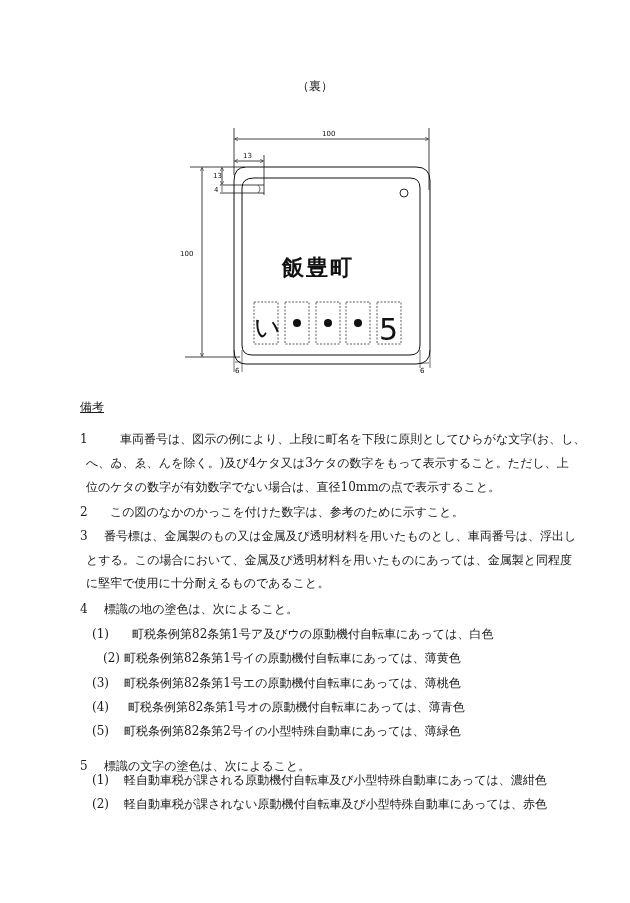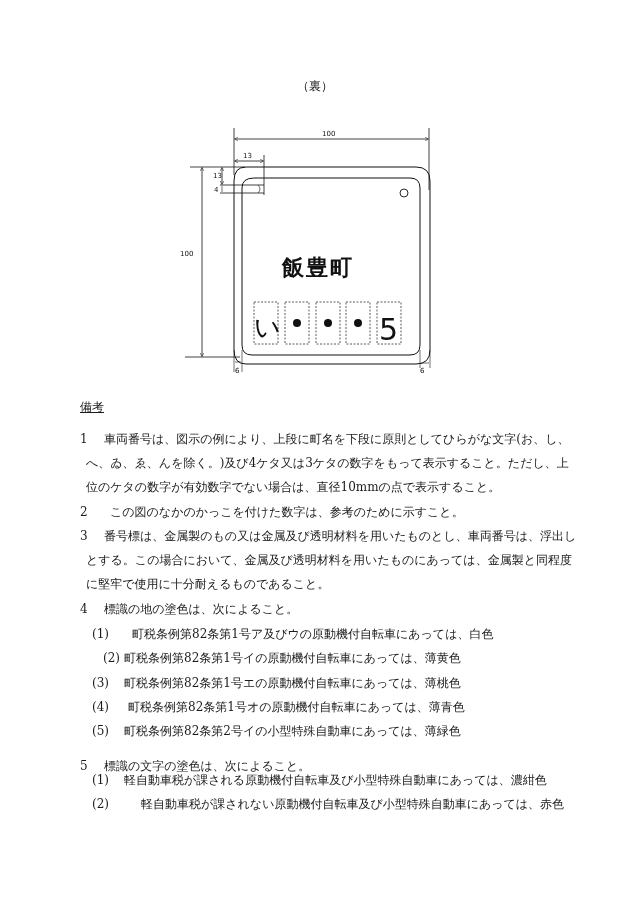--- a/index.html
+++ b/index.html
@@ -104,34 +104,34 @@
       <circle cx="358" cy="323" r="4" fill="#111"></circle>
       <text class="plate-digit" x="379" y="340">5</text>
     </g>
   </svg>
 </div>
 
 <div class="notes">
   <div class="notes-heading">備考</div>
 
   <div class="line" style="left:80px; top:432px;">
-    <span class="num">1</span><span style="margin-left:6px">車両番号は、図示の例により、上段に町名を下段に原則としてひらがな文字(お、し、</span>
+    <span class="num">1</span><span style="margin-left:22px">車両番号は、図示の例により、上段に町名を下段に原則としてひらがな文字(お、し、</span>
   </div>
   <div class="line" style="left:86px; top:456px;">へ、ゐ、ゑ、んを除く。)及び4ケタ又は3ケタの数字をもって表示すること。ただし、上</div>
   <div class="line" style="left:86px; top:480px;">位のケタの数字が有効数字でない場合は、直径10mmの点で表示すること。</div>
 
   <div class="line" style="left:80px; top:505px;">
     <span class="num">2</span><span style="margin-left:12px">この図のなかのかっこを付けた数字は、参考のために示すこと。</span>
   </div>
 
   <div class="line" style="left:80px; top:529px;">
     <span class="num">3</span><span style="margin-left:6px">番号標は、金属製のもの又は金属及び透明材料を用いたものとし、車両番号は、浮出し</span>
   </div>
   <div class="line" style="left:86px; top:553px;">とする。この場合において、金属及び透明材料を用いたものにあっては、金属製と同程度</div>
-  <div class="line" style="left:86px; top:577px;">に堅牢で使用に十分耐えるものであること。</div>
+  <div class="line" style="left:86px; top:577px;font-family:Liberation Mono, monospace;">に堅牢で使用に十分耐えるものであること。</div>
 
   <div class="line" style="left:80px; top:602px;">
     <span class="num">4</span><span style="margin-left:6px">標識の地の塗色は、次によること。</span>
   </div>
   <div class="line" style="left:92px; top:627px;">
     <span class="sub-num">(1)</span><span style="margin-left:12px">町税条例第82条第1号ア及びウの原動機付自転車にあっては、白色</span>
   </div>
   <div class="line" style="left:92px; top:651px;text-align:right;">
     <span class="sub-num">(2)</span><span style="margin-left:4px">町税条例第82条第1号イの原動機付自転車にあっては、薄黄色</span>
   </div>
@@ -145,15 +145,15 @@
     <span class="sub-num">(5)</span><span style="margin-left:4px">町税条例第82条第2号イの小型特殊自動車にあっては、薄緑色</span>
   </div>
 
   <div class="line" style="left:80px; top:748px;margin-top:11px;">
     <span class="num">5</span><span style="margin-left:6px">標識の文字の塗色は、次によること。</span>
   </div>
   <div class="line" style="left:92px; top:773px;">
     <span class="sub-num">(1)</span><span style="margin-left:4px">軽自動車税が課される原動機付自転車及び小型特殊自動車にあっては、濃紺色</span>
   </div>
   <div class="line" style="left:92px; top:797px;">
-    <span class="sub-num">(2)</span><span style="margin-left:21px">軽自動車税が課されない原動機付自転車及び小型特殊自動車にあっては、赤色</span>
+    <span class="sub-num">(2)</span><span style="margin-left:4px">軽自動車税が課されない原動機付自転車及び小型特殊自動車にあっては、赤色</span>
   </div>
 </div>
 
 </body></html>

